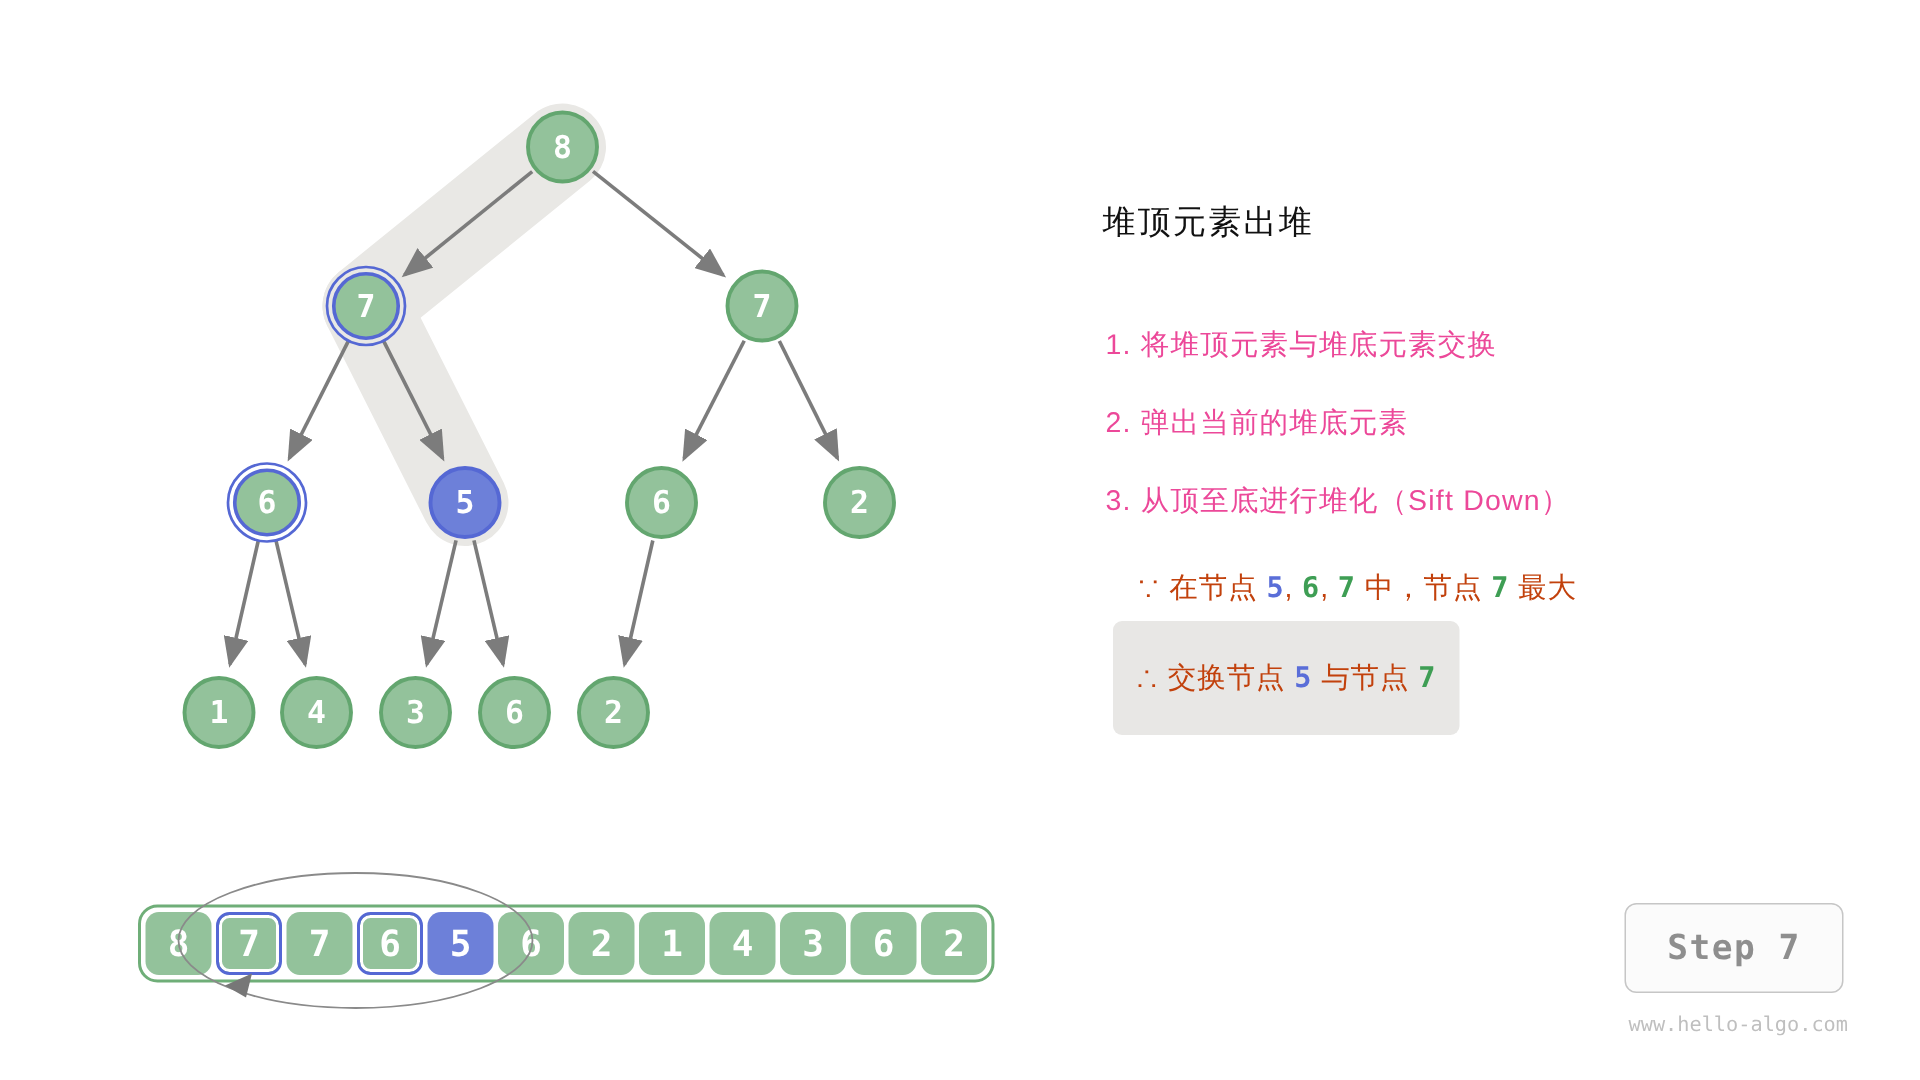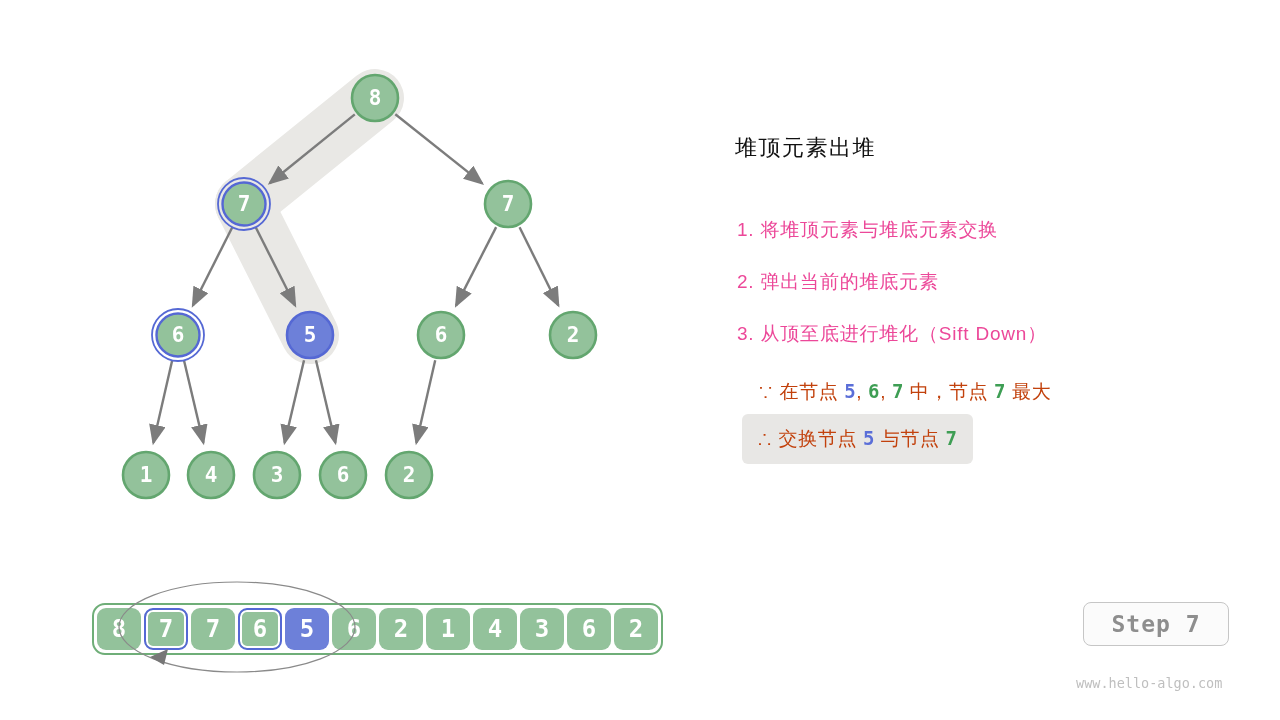--- a/index.html
+++ b/index.html
@@ -12,47 +12,47 @@
   .panel-title{position:absolute;left:735px;top:133px;font-size:22px;font-weight:normal;
     color:#111;letter-spacing:1.5px}
   .step-line{position:absolute;left:737px;font-size:19px;color:#ec4899;letter-spacing:0.8px}
   #step-1{top:217px}
   #step-2{top:269px}
   #step-3{top:321px}
 
   .reason-line{position:absolute;font-size:19px;color:#1c1c1c;letter-spacing:0.6px;white-space:nowrap}
   #because-line{left:758px;top:379px}
   #therefore-box{left:742px;top:414px;background:var(--therefore-bg);border-radius:6px;
-    padding:12px 15px;}
+    padding:25px 15px;}
 
   .seg.plain{color:#c2410c}
   .seg.blue{color:var(--text-blue);font-family:"DejaVu Sans Mono",monospace;font-weight:bold}
   .seg.green{color:var(--text-green);font-family:"DejaVu Sans Mono",monospace;font-weight:bold}
 
   #array-box{position:absolute;left:92px;top:603px;display:flex;gap:3px;padding:3px;
     border:2px solid var(--array-border);border-radius:13px;background:#fff}
   .cell{width:44px;height:42px;border-radius:9px;display:flex;align-items:center;
     justify-content:center;font-family:"DejaVu Sans Mono",monospace;font-weight:bold;
     font-size:24px;color:#fff}
   .cell.green{background:var(--node-green-fill)}
   .cell.ring{background:var(--node-green-fill);border:2px solid var(--node-blue-stroke);
     box-shadow:inset 0 0 0 2px #fff}
   .cell.blue{background:var(--node-blue-fill)}
 
   #swap-ellipse-svg{position:absolute;left:112px;top:577px;pointer-events:none}
   #swap-ellipse-svg ellipse{fill:none;stroke:#8a8a8a;stroke-width:1.2}
   #swap-ellipse-svg polygon{fill:#777}
 
-  #step-badge{position:absolute;left:1083px;top:602px;width:146px;height:44px;
+  #step-badge{position:absolute;left:1083px;top:602px;width:146px;height:60px;
     display:flex;align-items:center;justify-content:center;
     border:1.5px solid #c6c6c6;border-radius:8px;background:#fbfbfb;
     font-family:"DejaVu Sans Mono",monospace;font-weight:bold;font-size:23px;
     color:#8e8e8e;letter-spacing:1px}
 
-  #watermark{position:absolute;left:1076px;top:675px;width:156px;text-align:left;
+  #watermark{position:absolute;left:1076px;top:675px;width:156px;text-align:right;
     font-family:"DejaVu Sans Mono",monospace;font-size:13.5px;color:#bfbfbf}
 </style>
 </head>
 <body>
 
 <div class="canvas">
 
   <svg id="tree-svg" width="660" height="560">
       <defs>
         <marker id="arrow" markerWidth="9" markerHeight="7" refX="7.5" refY="3.5" orient="auto">

